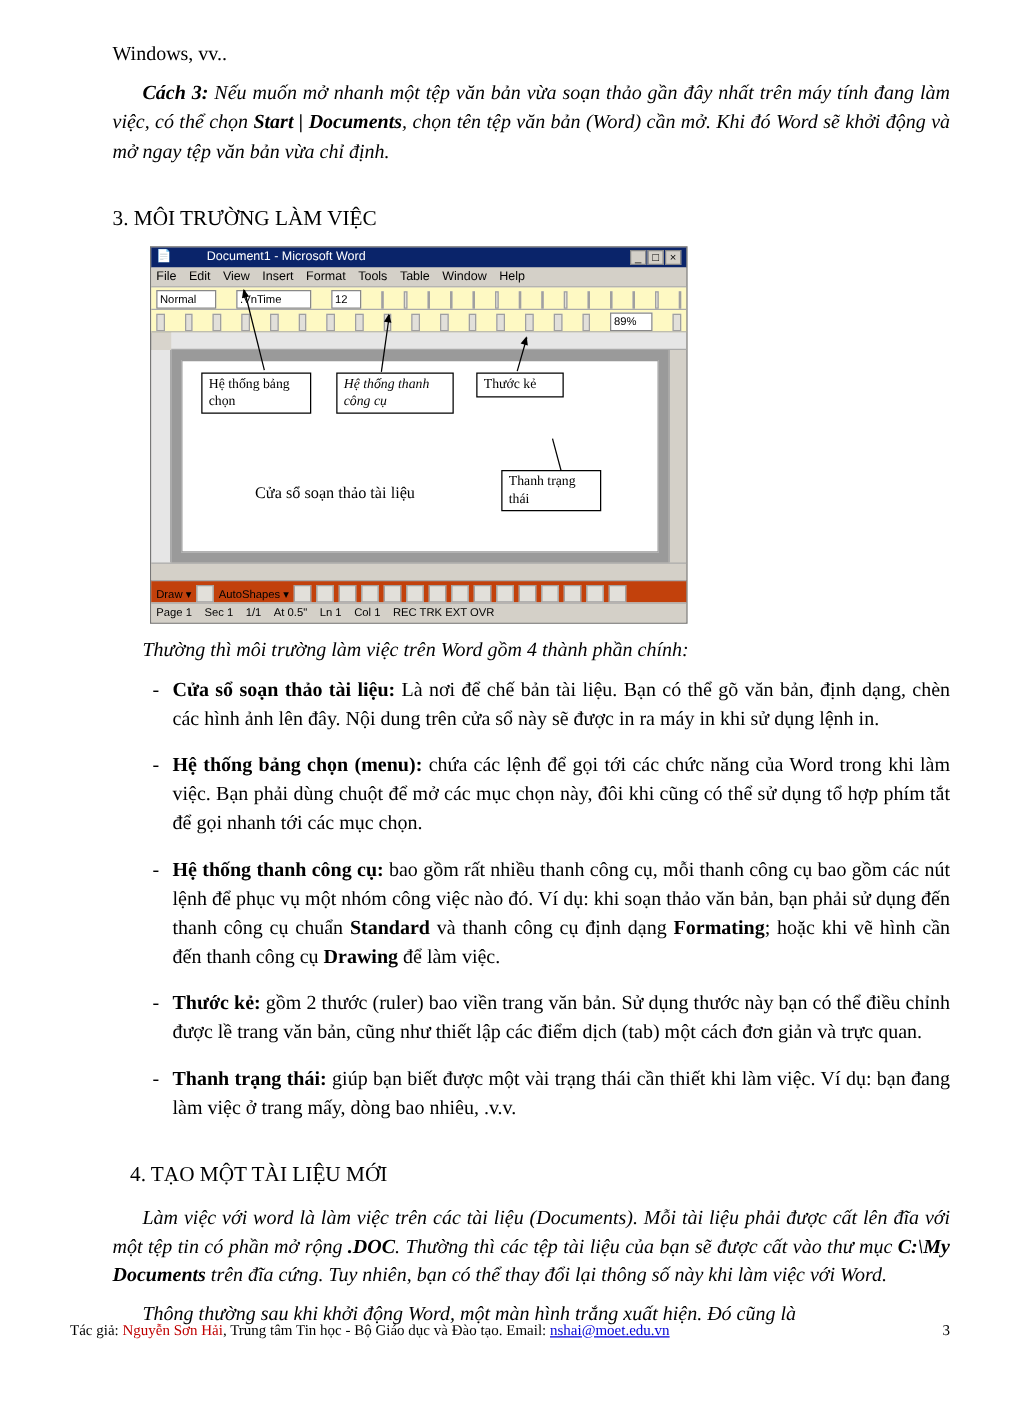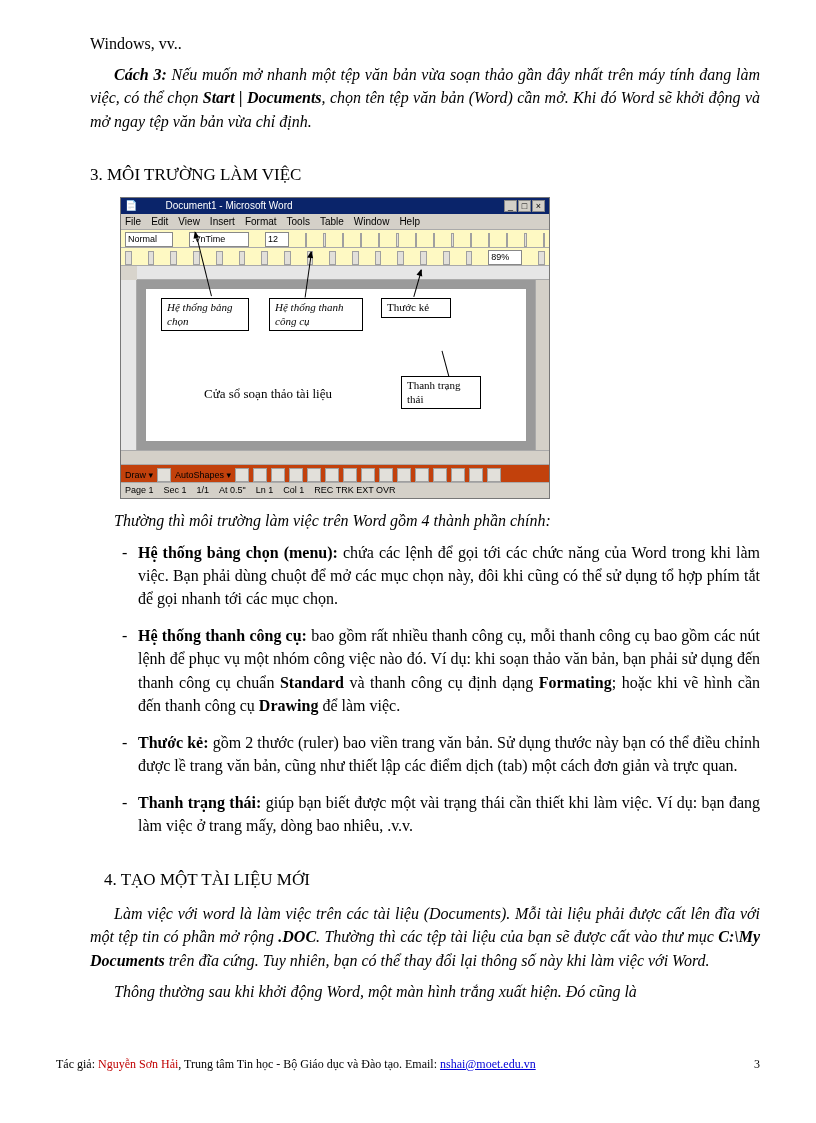--- a/index.html
+++ b/index.html
@@ -281,35 +281,39 @@
     <div class="statusbar">
       <span>Page 1</span>
       <span>Sec 1</span>
       <span>1/1</span>
       <span>At 0.5"</span>
       <span>Ln 1</span>
       <span>Col 1</span>
       <span>REC TRK EXT OVR</span>
     </div>
 
-    <div class="callout" style="left:40px; top:100px; width:88px;font-style:italic;">Hệ thống bảng chọn</div>
+    <div class="callout" style="left:40px; top:100px; width:88px;">Hệ thống bảng chọn</div>
     <div class="callout" style="left:148px; top:100px; width:94px;font-style:italic;">Hệ thống thanh công cụ</div>
     <div class="callout" style="left:260px; top:100px; width:70px;">Thước kẻ</div>
     <div class="callout" style="left:280px; top:178px; width:80px;">Thanh trạng thái</div>
 
     <div class="arrow" style="left:74px; top:34px; height:66px; transform: rotate(-14deg); transform-origin: top;"></div>
     <div class="arrow" style="left:190px; top:54px; height:46px; transform: rotate(8deg); transform-origin: top;"></div>
     <div class="arrow" style="left:300px; top:72px; height:28px; transform: rotate(16deg); transform-origin: top;"></div>
     <div class="arrow" style="left:335px; top:207px; height:56px; transform: rotate(165deg); transform-origin: top;"></div>
   </div>
 </div>
 
 <p class="indent">Thường thì môi trường làm việc trên Word gồm 4 thành phần chính:</p>
 
 <ul class="dash">
+  <li>
+    <span class="bold">Cửa sổ soạn thảo tài liệu:</span>
+    <span> Là nơi để chế bản tài liệu. Bạn có thể gõ văn bản, định dạng, chèn các hình ảnh lên đây. Nội dung trên cửa sổ này sẽ được in ra máy in khi sử dụng lệnh in.</span>
+  </li>
   <li>
     <span class="bold">Hệ thống bảng chọn (menu):</span>
     <span> chứa các lệnh để gọi tới các chức năng của Word trong khi làm việc. Bạn phải dùng chuột để mở các mục chọn này, đôi khi cũng có thể sử dụng tổ hợp phím tắt để gọi nhanh tới các mục chọn.</span>
   </li>
   <li>
     <span class="bold">Hệ thống thanh công cụ:</span>
     <span> bao gồm rất nhiều thanh công cụ, mỗi thanh công cụ bao gồm các nút lệnh để phục vụ một nhóm công việc nào đó. Ví dụ: khi soạn thảo văn bản, bạn phải sử dụng đến thanh công cụ chuẩn </span>
     <span class="bold">Standard</span>
     <span> và thanh công cụ định dạng </span>
     <span class="bold">Formating</span><span>; hoặc khi vẽ hình cần đến thanh công cụ </span>

